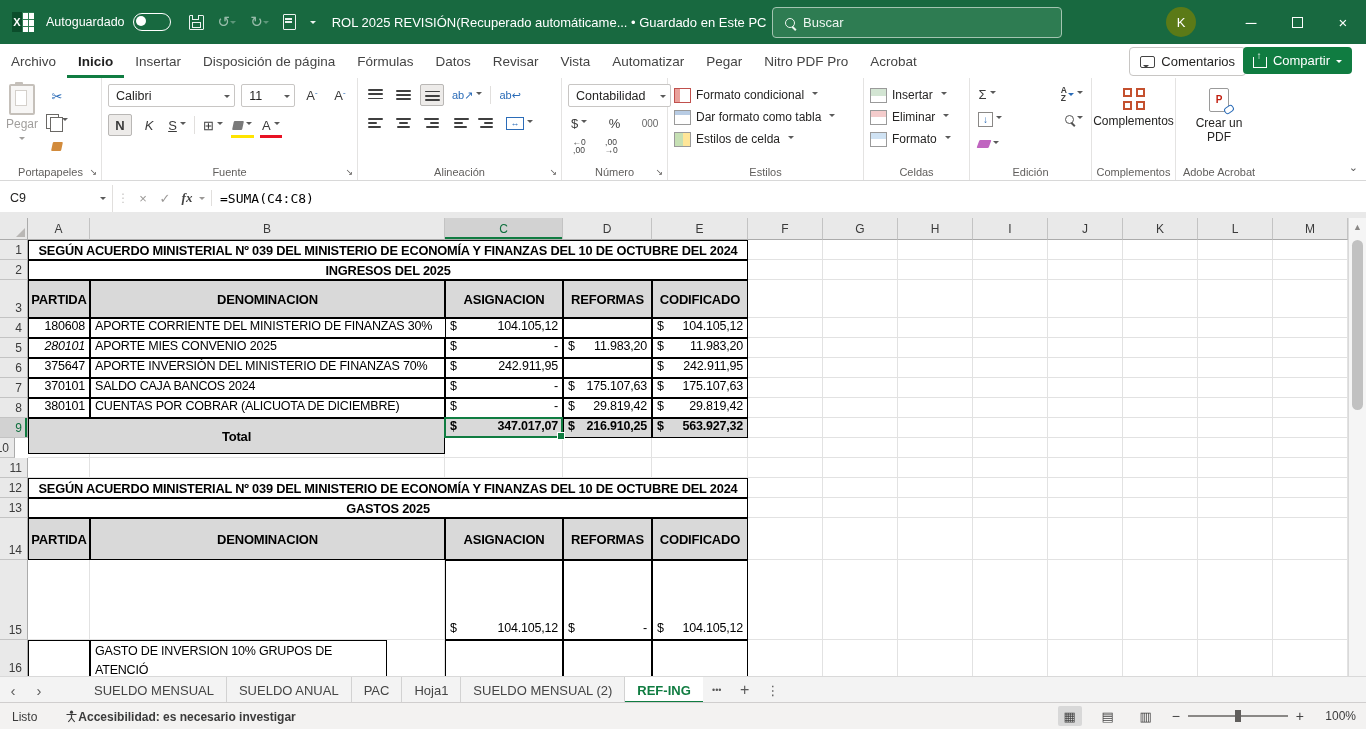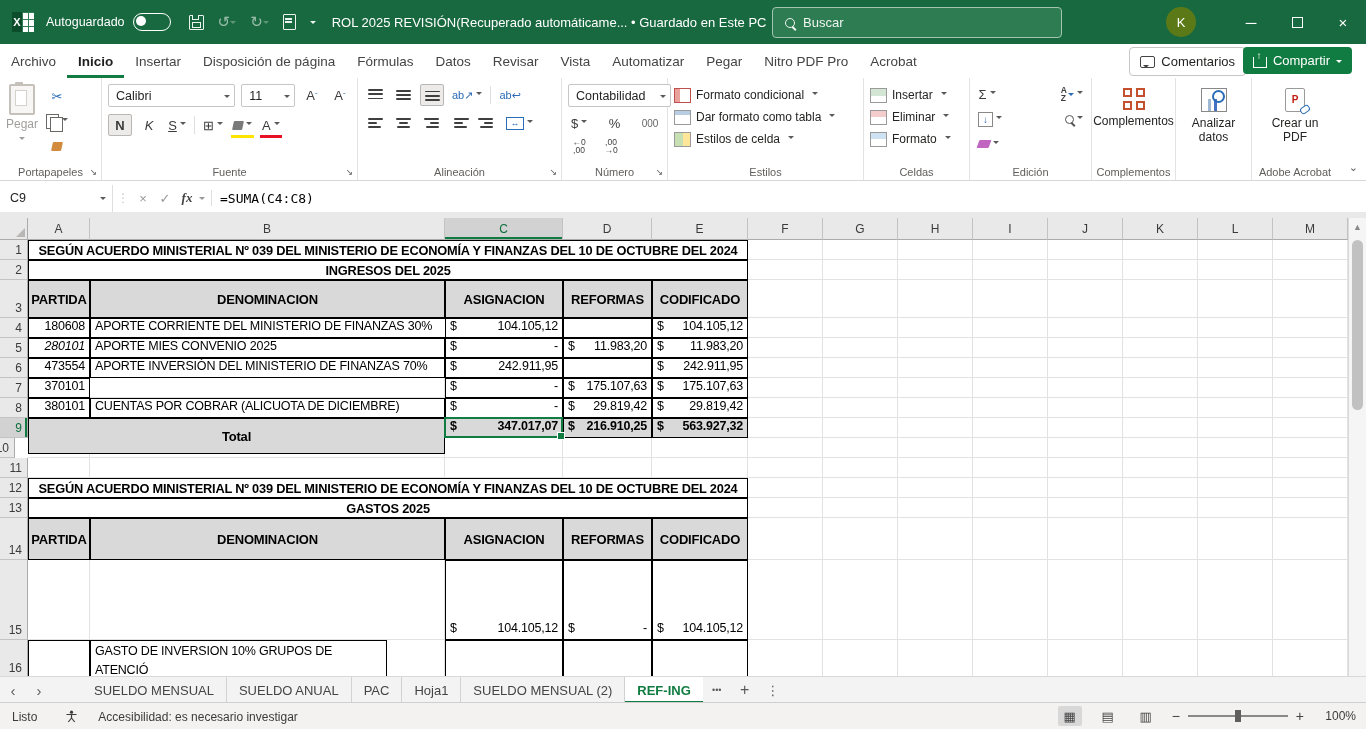--- a/index.html
+++ b/index.html
@@ -143,21 +143,21 @@
   #vscroll .vthumb{position:absolute;left:3px;top:22px;width:11px;height:170px;background:#c1c1c1;border-radius:6px;cursor:grab}
   
   #sheettabs{position:absolute;left:0;top:676px;width:1366px;height:26px;background:#f3f3f3;border-top:1px solid #d9d9d9;display:flex;align-items:stretch;font-size:13px;color:#444}
   .tabnav{width:26px;display:flex;align-items:center;justify-content:center;color:#5a5a5a;font-size:15px;cursor:pointer}
   .stab{display:flex;align-items:center;padding:0 12px;border-right:1px solid #d2d2d2;cursor:pointer;white-space:nowrap}
   .stab.active{background:#fff;color:#107C41;font-weight:bold;box-shadow:inset 0 -2px 0 #107C41;border-right:none}
   .tabmisc{display:flex;align-items:center;justify-content:center;width:28px;color:#5a5a5a;cursor:pointer}
   
   #statusbar{position:absolute;left:0;top:702px;width:1366px;height:27px;background:#f3f2f1;border-top:1px solid #d0cece;display:flex;align-items:center;font-size:12px;color:#3b3b3b}
   #status-mode{margin-left:12px}
-  .accwrap{display:flex;align-items:center;gap:20px;margin-left:28px;font-weight:normal;cursor:pointer}
+  .accwrap{display:flex;align-items:center;gap:0;margin-left:28px;font-weight:bold;cursor:pointer}
   #sb-right{position:absolute;right:10px;top:0;height:26px;display:flex;align-items:center;gap:14px}
   .vbtn{width:24px;height:20px;display:flex;align-items:center;justify-content:center;font-size:13px;color:#444;cursor:pointer;border-radius:2px}
   .vbtn.sel{background:#d8d8d8}
   .zoomctl{display:flex;align-items:center;gap:8px}
   .ztrack{width:100px;height:2px;background:#8a8886;position:relative}
   .zhandle{position:absolute;left:47px;top:-5px;width:6px;height:12px;background:#605e5c;cursor:grab}
   .zsign{font-size:14px;color:#444;cursor:pointer}
   #zoom-pct{width:38px;text-align:right;cursor:pointer}
 </style>
 </head>
@@ -452,26 +452,20 @@
           <i></i>
           <i></i>
           <i></i>
           <i></i>
         </span>
       <span>Complementos</span>
     </div>
     <span class="grp-label">Complementos</span>
   </div>
 
-  <div class="grp" style="width:76px;align-items:center">
-    <div class="bigbtn">
-      <span class="ic-analyze"></span>
-      <span style="width:54px">Analizar datos</span>
-    </div>
-  </div>
 
   <div class="grp" style="width:86px;align-items:center;border-right:none">
     <div class="bigbtn">
       <span class="ic-pdf">P</span>
       <span style="width:50px">Crear un PDF</span>
     </div>
     <span class="grp-label">Adobe Acrobat</span>
   </div>
 
   <span id="ribbon-collapse">⌄</span>
@@ -562,26 +556,27 @@
     <div class="cell pnum" style="left: 28px; top: 100px; width: 62px; height: 20px;">180608</div>
     <div class="cell den" style="left: 90px; top: 100px; width: 387px; height: 20px;">APORTE CORRIENTE DEL MINISTERIO DE FINANZAS 30%</div>
     <div class="cell money" style="left: 445px; top: 100px; width: 118px; height: 20px;"><span class="cur">$</span><span class="val">104.105,12</span></div>
     <div class="cell money" style="left: 563px; top: 100px; width: 89px; height: 20px;"><span class="cur"></span><span class="val"></span></div>
     <div class="cell money" style="left: 652px; top: 100px; width: 96px; height: 20px;"><span class="cur">$</span><span class="val">104.105,12</span></div>
     <div class="cell pnum" style="left: 28px; top: 120px; width: 62px; height: 20px; font-style: italic;">280101</div>
     <div class="cell den" style="left: 90px; top: 120px; width: 355px; height: 20px;">APORTE MIES CONVENIO 2025</div>
     <div class="cell money" style="left: 445px; top: 120px; width: 118px; height: 20px;"><span class="cur">$</span><span class="val">-</span></div>
     <div class="cell money" style="left: 563px; top: 120px; width: 89px; height: 20px;"><span class="cur">$</span><span class="val">11.983,20</span></div>
     <div class="cell money" style="left: 652px; top: 120px; width: 96px; height: 20px;"><span class="cur">$</span><span class="val">11.983,20</span></div>
-    <div class="cell pnum" style="left: 28px; top: 140px; width: 62px; height: 20px;">473554</div>
+    <div class="cell pnum" style="left: 28px; top: 140px; width: 62px; height: 20px;">375647</div>
     <div class="cell den" style="left: 90px; top: 140px; width: 355px; height: 20px;">APORTE INVERSIÓN DEL MINISTERIO DE FINANZAS 70%</div>
     <div class="cell money" style="left: 445px; top: 140px; width: 118px; height: 20px;"><span class="cur">$</span><span class="val">242.911,95</span></div>
     <div class="cell money" style="left: 563px; top: 140px; width: 89px; height: 20px;"><span class="cur"></span><span class="val"></span></div>
     <div class="cell money" style="left: 652px; top: 140px; width: 96px; height: 20px;"><span class="cur">$</span><span class="val">242.911,95</span></div>
     <div class="cell pnum" style="left: 28px; top: 160px; width: 62px; height: 20px;">370101</div>
+    <div class="cell den" style="left: 90px; top: 160px; width: 355px; height: 20px;">SALDO CAJA BANCOS 2024</div>
     <div class="cell money" style="left: 445px; top: 160px; width: 118px; height: 20px;"><span class="cur">$</span><span class="val">-</span></div>
     <div class="cell money" style="left: 563px; top: 160px; width: 89px; height: 20px;"><span class="cur">$</span><span class="val">175.107,63</span></div>
     <div class="cell money" style="left: 652px; top: 160px; width: 96px; height: 20px;"><span class="cur">$</span><span class="val">175.107,63</span></div>
     <div class="cell pnum" style="left: 28px; top: 180px; width: 62px; height: 20px;">380101</div>
     <div class="cell den" style="left: 90px; top: 180px; width: 355px; height: 20px;">CUENTAS POR COBRAR (ALICUOTA DE DICIEMBRE)</div>
     <div class="cell money" style="left: 445px; top: 180px; width: 118px; height: 20px;"><span class="cur">$</span><span class="val">-</span></div>
     <div class="cell money" style="left: 563px; top: 180px; width: 89px; height: 20px;"><span class="cur">$</span><span class="val">29.819,42</span></div>
     <div class="cell money" style="left: 652px; top: 180px; width: 96px; height: 20px;"><span class="cur">$</span><span class="val">29.819,42</span></div>
     <div class="cell total-label" style="left: 28px; top: 200px; width: 417px; height: 36px;">Total</div>
     <div class="cell money total" style="left: 445px; top: 200px; width: 118px; height: 20px;"><span class="cur">$</span><span class="val">347.017,07</span></div>

